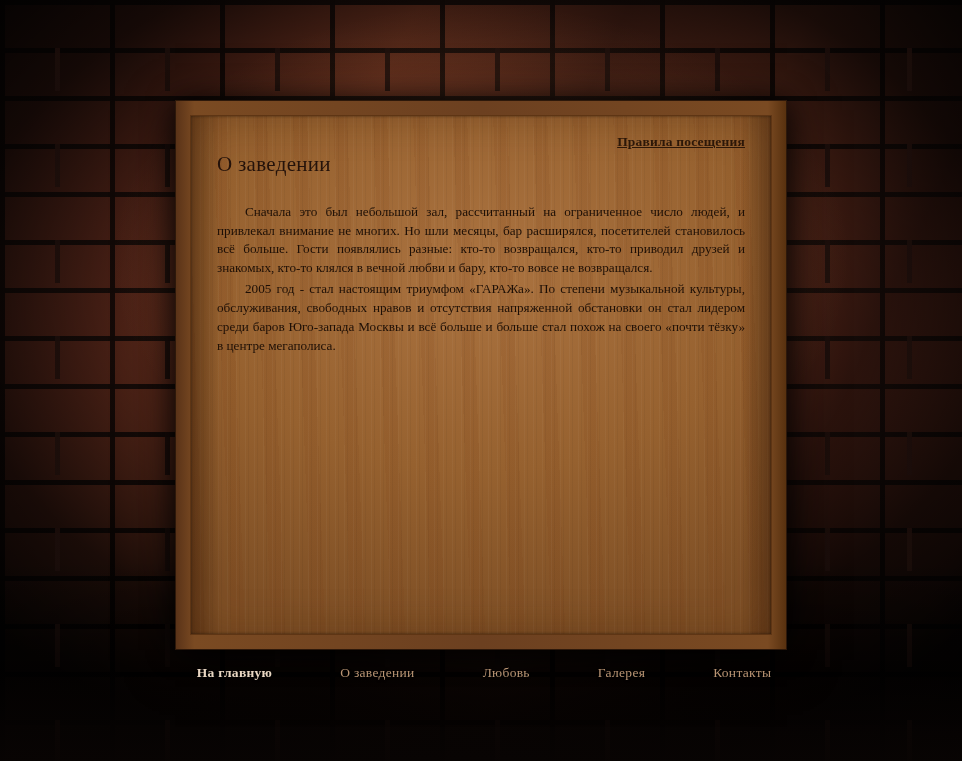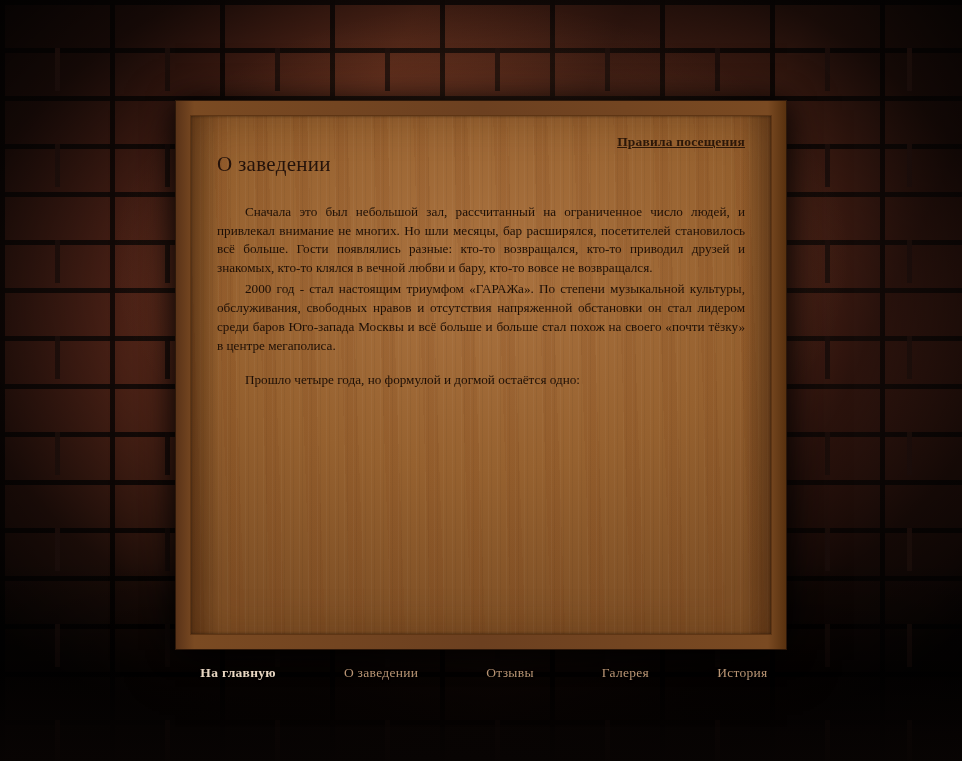--- a/index.html
+++ b/index.html
@@ -181,26 +181,25 @@
   <div id="panel-inner">
 
     <div id="rules-link-wrap">
       <span id="rules-link">Правила посещения</span>
     </div>
 
     <h1 id="page-title">О заведении</h1>
 
     <div id="article">
       <p>Сначала это был небольшой зал, рассчитанный на ограниченное число людей, и привлекал внимание не многих. Но шли месяцы, бар расширялся, посетителей становилось всё больше. Гости появлялись разные: кто-то возвращался, кто-то приводил друзей и знакомых, кто-то клялся в вечной любви и бару, кто-то вовсе не возвращался.</p>
-      <p>2000 год - стал настоящим триумфом «ГАРАЖа». По степени музыкальной культуры, обслуживания, свободных нравов и отсутствия напряженной обстановки он стал лидером среди баров Юго-запада Москвы и всё больше и больше стал похож на своего «почти тёзку» в центре мегаполиса.</p>
-      <p class="spaced-top">Прошло четыре года, но формулой и догмой остаётся одно:</p>
+      <p>2005 год - стал настоящим триумфом «ГАРАЖа». По степени музыкальной культуры, обслуживания, свободных нравов и отсутствия напряженной обстановки он стал лидером среди баров Юго-запада Москвы и всё больше и больше стал похож на своего «почти тёзку» в центре мегаполиса.</p>
     </div>
 
   </div>
 </div>
 
 <nav id="nav">
   <span class="nav-item active">На главную</span>
   <span class="nav-item">О заведении</span>
-  <span class="nav-item">Отзывы</span>
+  <span class="nav-item">Любовь</span>
   <span class="nav-item">Галерея</span>
-  <span class="nav-item">История</span>
+  <span class="nav-item">Контакты</span>
 </nav>
 
 </body></html>

